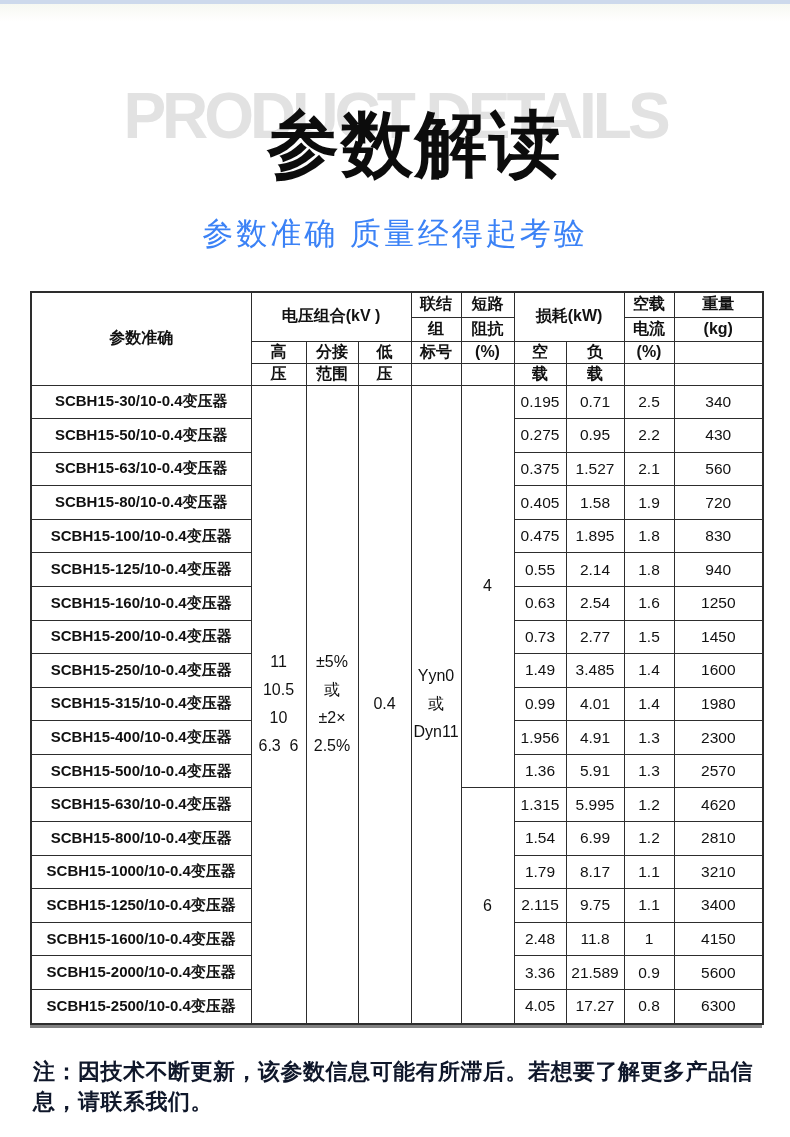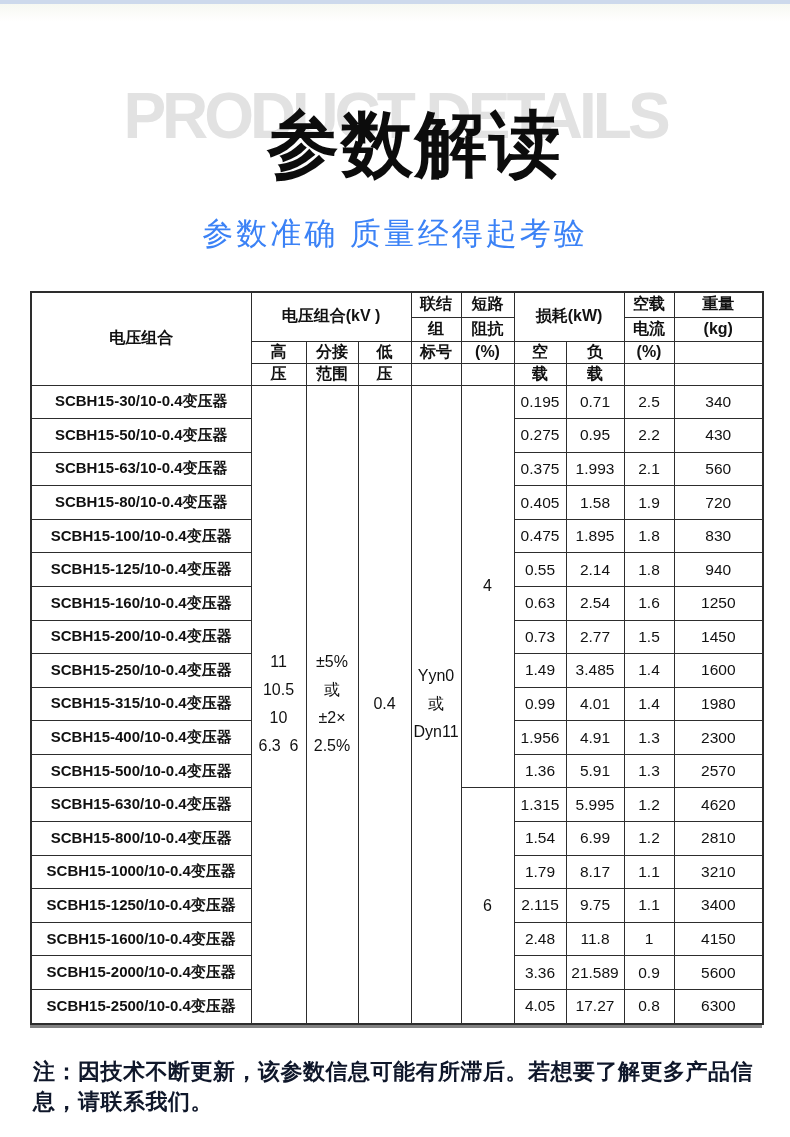--- a/index.html
+++ b/index.html
@@ -84,21 +84,21 @@
         <col style="width:53px">
       <col style="width:50px">
         <col style="width:53px">
         <col style="width:52px">
         <col style="width:58px">
       <col style="width:50px">
         <col style="width:89px">
     </colgroup>
     <thead>
       <tr class="h1">
-        <td rowspan="4">电压组合</td>
+        <td rowspan="4">参数准确</td>
         <td colspan="3" rowspan="2">电压组合(kV )</td>
         <td>联结</td>
         <td>短路</td>
         <td colspan="2" rowspan="2">损耗(kW)</td>
         <td>空载</td>
         <td>重量</td>
       </tr>
       <tr class="h2">
         <td>组</td>
         <td>阻抗</td>
@@ -152,21 +152,21 @@
         <tr>
           <td class="model">SCBH15-50/10-0.4变压器</td>
           <td class="num">0.275</td>
           <td class="num">0.95</td>
           <td class="num">2.2</td>
           <td class="num">430</td>
         </tr>
         <tr>
           <td class="model">SCBH15-63/10-0.4变压器</td>
           <td class="num">0.375</td>
-          <td class="num">1.993</td>
+          <td class="num">1.527</td>
           <td class="num">2.1</td>
           <td class="num">560</td>
         </tr>
         <tr>
           <td class="model">SCBH15-80/10-0.4变压器</td>
           <td class="num">0.405</td>
           <td class="num">1.58</td>
           <td class="num">1.9</td>
           <td class="num">720</td>
         </tr>

